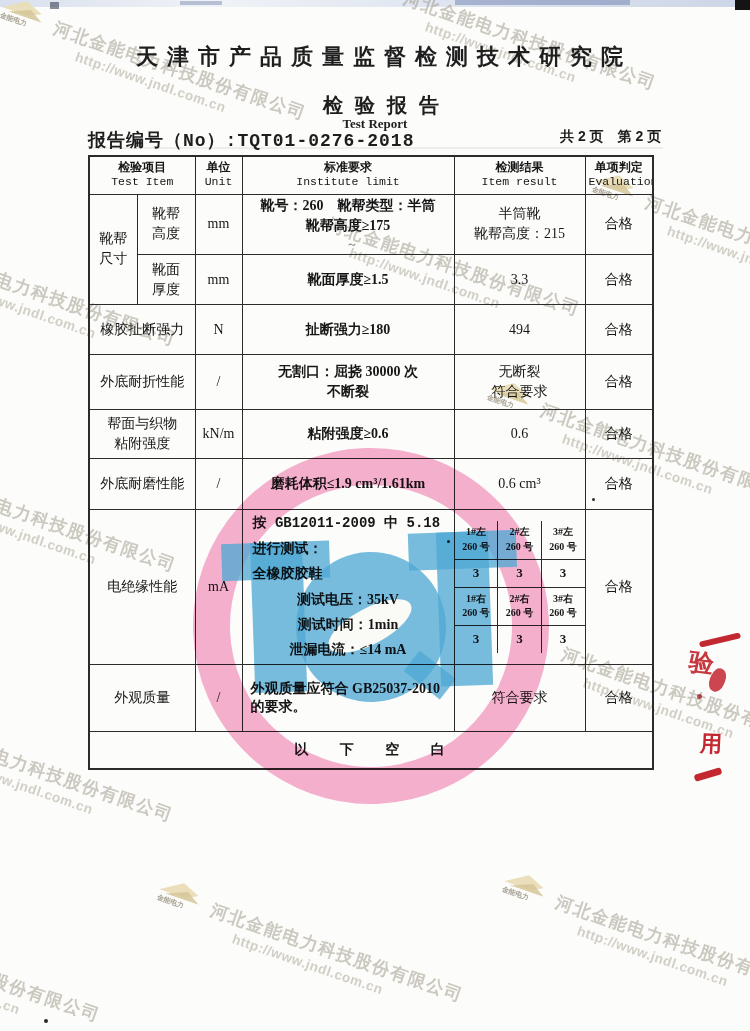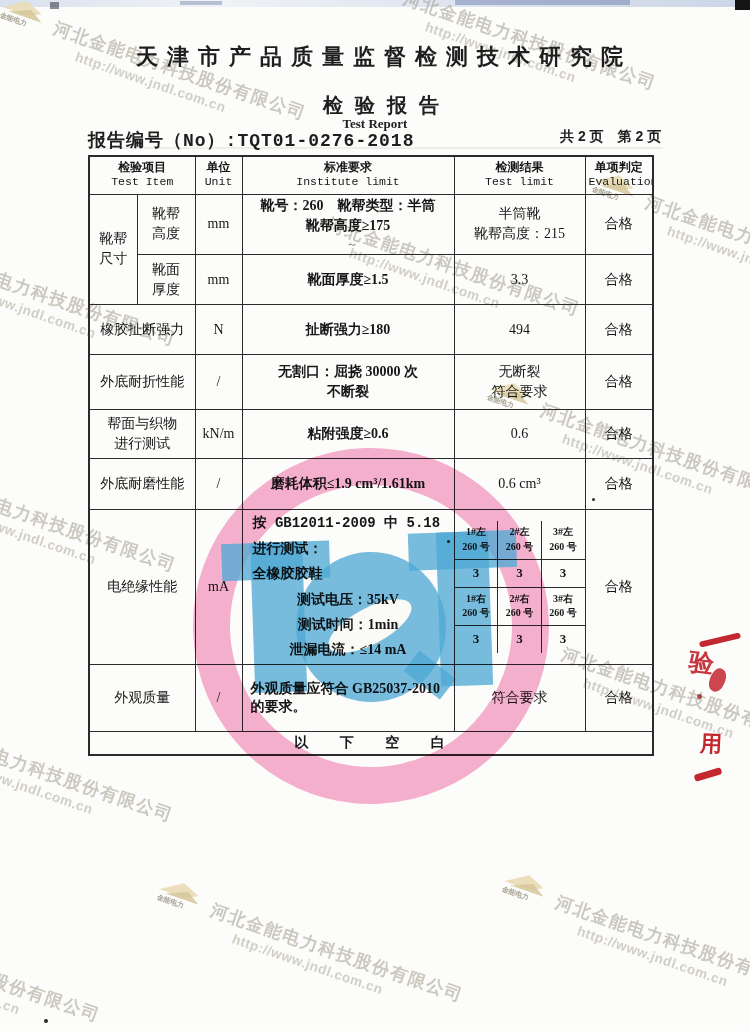--- a/index.html
+++ b/index.html
@@ -226,21 +226,21 @@
         <td>
           <span class="hd-cn">单位</span>
           <span class="hd-en">Unit</span>
         </td>
         <td>
           <span class="hd-cn">标准要求</span>
           <span class="hd-en">Institute limit</span>
         </td>
         <td>
           <span class="hd-cn">检测结果</span>
-          <span class="hd-en">Test limit</span>
+          <span class="hd-en">Item result</span>
         </td>
         <td>
           <span class="hd-cn">单项判定</span>
           <span class="hd-en">Evaluation</span>
         </td>
       </tr>
 
       <tr style="height:52px">
         <td rowspan="2" class="two-line">
           <span>靴帮</span>
@@ -294,21 +294,21 @@
         <td class="two-line">
           <span>无断裂</span>
           <span>符合要求</span>
         </td>
         <td class="eval-cell">合格</td>
       </tr>
 
       <tr style="height:49px">
         <td colspan="2" class="two-line">
           <span>帮面与织物</span>
-          <span>进行测试</span>
+          <span>粘附强度</span>
         </td>
         <td>kN/m</td>
         <td class="limit-cell">粘附强度≥0.6</td>
         <td>0.6</td>
         <td class="eval-cell">合格</td>
       </tr>
 
       <tr style="height:51px">
         <td colspan="2">外底耐磨性能</td>
         <td>/</td>
@@ -377,21 +377,21 @@
       </tr>
 
       <tr style="height:67px">
         <td colspan="2">外观质量</td>
         <td>/</td>
         <td class="limit-cell limit-left">外观质量应符合 GB25037-2010 的要求。</td>
         <td>符合要求</td>
         <td class="eval-cell">合格</td>
       </tr>
 
-      <tr style="height:24px">
+      <tr style="height:38px">
         <td colspan="6" class="blank-row">以 下 空 白</td>
       </tr>
     </tbody>
   </table>
 
   <div class="tqt-stamp">
     <div class="tqt-ring"></div>
     <div class="tqt-blue t1-bar"></div>
     <div class="tqt-blue t1-stem"></div>
     <div class="tqt-blue q-disc"></div>

